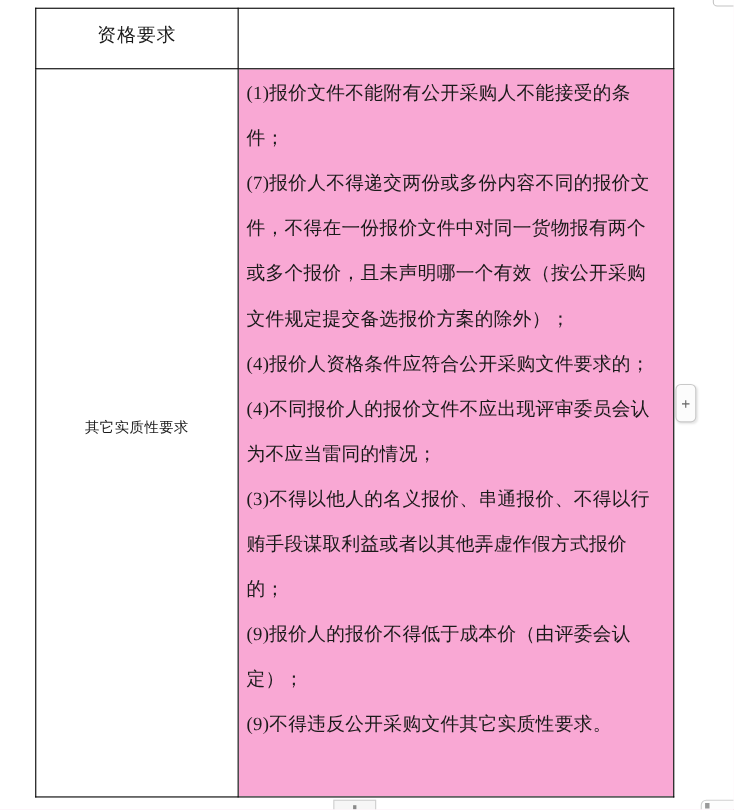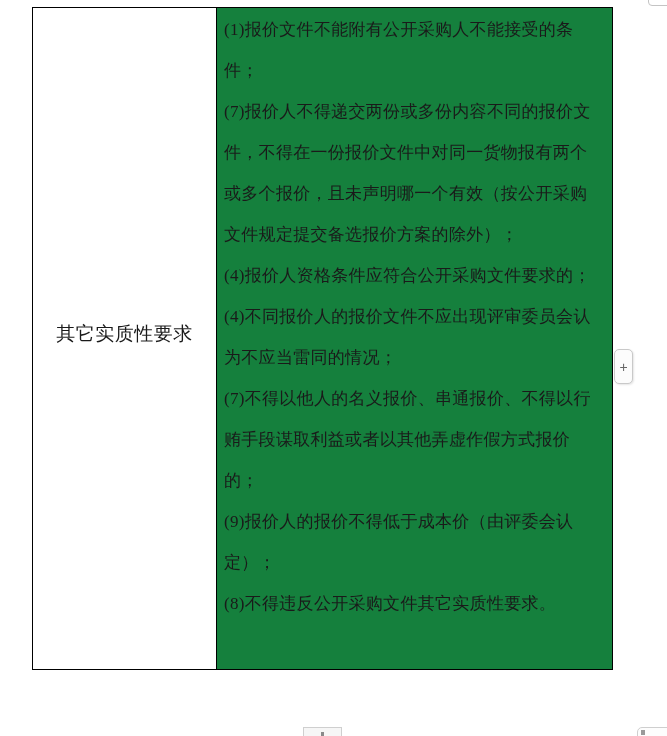--- a/index.html
+++ b/index.html
@@ -32,34 +32,34 @@
     vertical-align: middle;
     background: #ffffff;
   }
   .qual-label-text {
     font-size: 17px;
     letter-spacing: 1px;
     display: inline-block;
     padding-bottom: 8px;
   }
   .other-label-text {
-    font-size: 19px;
+    font-size: 13px;
     letter-spacing: 0.5px;
     display: inline-block;
     padding-bottom: 10px;
   }
   td.cell-empty { background: #ffffff; }
   td.cell-content {
     vertical-align: top;
     padding: 1px 9px 0 7px;
     font-size: 17px;
     line-height: 41px;
     letter-spacing: 0.3px;
     overflow: hidden;
-    background: #15803d;
+    background: #f9a8d4;
     margin-left: 32px;
   }
   td.cell-content p { margin: 0; text-align: left; }
 
   
   .plus-btn {
     position: absolute;
     left: 614px;
     top: 349px;
     width: 19px;
@@ -137,39 +137,45 @@
     background: #9a9a9a;
   }
 </style>
 </head>
 <body>
 
 <div class="canvas">
 
   <table class="doc-table">
     <tbody>
+        <tr class="row-qualification">
+      <td class="cell-label">
+        <span class="qual-label-text">资格要求</span>
+      </td>
+      <td class="cell-empty"></td>
+    </tr>
     <tr class="row-other">
       <td class="cell-label">
         <span class="other-label-text">其它实质性要求</span>
       </td>
       <td class="cell-content">
 
           <p>(1)报价文件不能附有公开采购人不能接受的条件；</p>
 
           <p>(7)报价人不得递交两份或多份内容不同的报价文件，不得在一份报价文件中对同一货物报有两个或多个报价，且未声明哪一个有效（按公开采购文件规定提交备选报价方案的除外）；</p>
 
           <p>(4)报价人资格条件应符合公开采购文件要求的；</p>
 
           <p>(4)不同报价人的报价文件不应出现评审委员会认为不应当雷同的情况；</p>
 
-          <p>(7)不得以他人的名义报价、串通报价、不得以行贿手段谋取利益或者以其他弄虚作假方式报价的；</p>
+          <p>(3)不得以他人的名义报价、串通报价、不得以行贿手段谋取利益或者以其他弄虚作假方式报价的；</p>
 
           <p>(9)报价人的报价不得低于成本价（由评委会认定）；</p>
 
-          <p>(8)不得违反公开采购文件其它实质性要求。</p>
+          <p>(9)不得违反公开采购文件其它实质性要求。</p>
         </td>
     </tr>
   </tbody>
     </table>
 
   <div class="plus-btn">
     <span class="glyph">+</span>
   </div>
 
   <div class="frag-top-right"></div>

